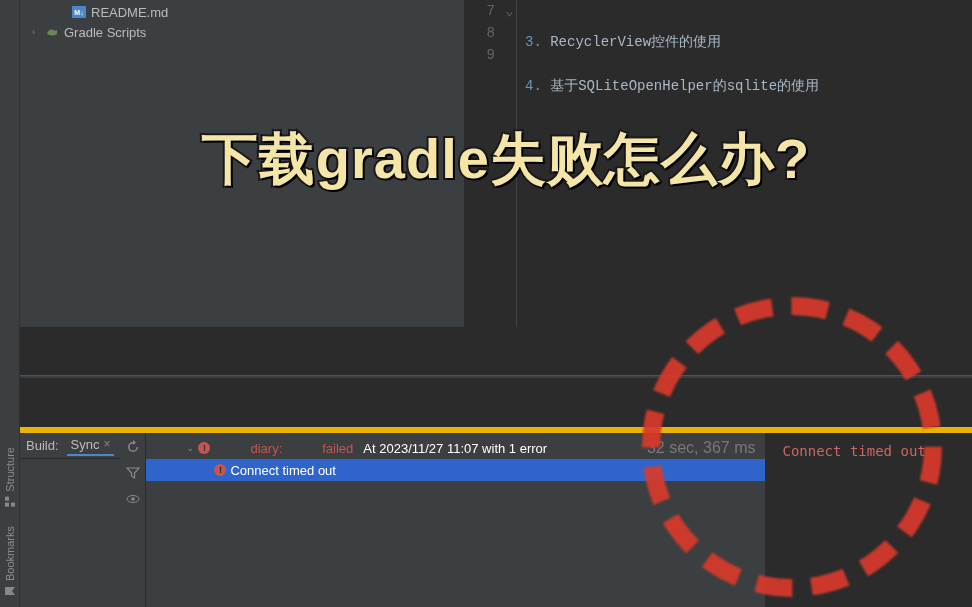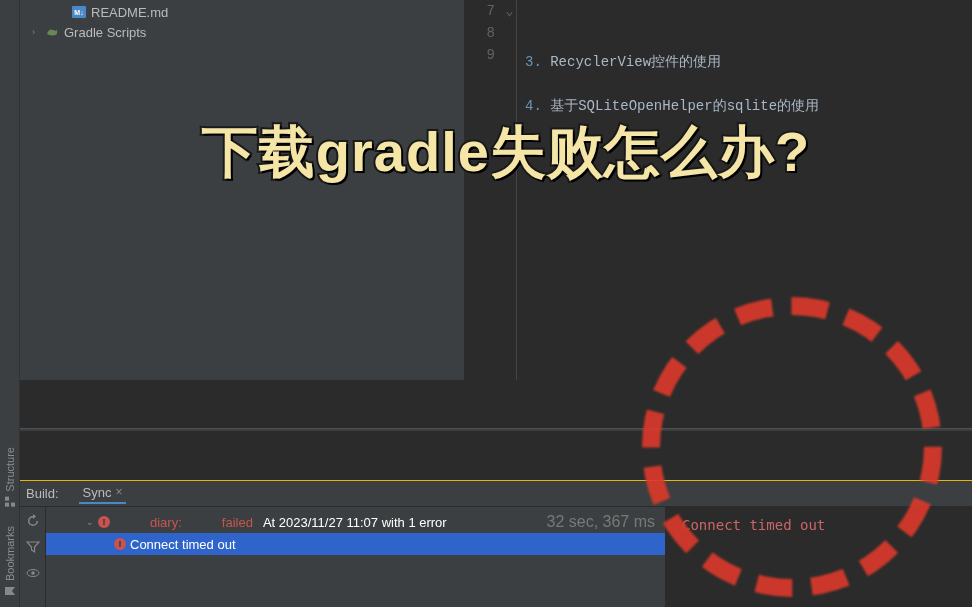--- a/index.html
+++ b/index.html
@@ -73,43 +73,42 @@
       user-select: none;
     }
     .fold-gutter {
       width: 14px;
       border-right: 1px solid #444;
       color: #606366;
       line-height: 22px;
       text-align: center;
       user-select: none;
     }
-    .code-area { flex: 1; padding: 9px 8px; line-height: 22px; white-space: pre; margin-top: 20px; }
+    .code-area { flex: 1; padding: 9px 8px; line-height: 22px; white-space: pre; }
     .list-num { color: #6897bb; }
     .code-text { color: #a9b7c6; }
     .bottom-panel {
-      height: 127px;
-      background: #3c3f41;
-      border-top: 1px solid #eab308;
-      display: flex; flex-direction: column;
+      height: 180px;
+      background: #3c3f41;
+      border-top: 6px solid #eab308;
+      display: flex; flex-direction: row;
     }
     .build-header {
       height: 26px;
       display: flex; align-items: center;
       padding: 0 6px;
       border-bottom: 1px solid #2b2b2b;
       gap: 8px;
     }
     .build-title { color: #bbbbbb; font-size: 13px; }
     .build-tab {
       display: flex; align-items: flex-start; gap: 4px;
       padding: 2px 4px;
       border-bottom: 2px solid #4a88c7;
       color: #bbbbbb;
-      margin-left: 12px;
     }
     .tab-close { color: #888; font-size: 12px; cursor: pointer; }
     .build-body { flex: 1; display: flex; }
     .build-tools {
       width: 26px;
       background: #3c3f41;
       border-right: 1px solid #2b2b2b;
       display: flex; flex-direction: column;
       align-items: center;
       padding-top: 6px;
@@ -144,21 +143,21 @@
       background: #2b2b2b;
       padding: 10px 16px;
       font-family: "Consolas", monospace;
       font-size: 14px;
       color: #cc6666;
       position: relative;
     }
     .separator-h { height: 4px; background: #3c3f41; border-top: 1px solid #515151; border-bottom: 1px solid #2b2b2b; cursor: ns-resize; }
     .overlay-title {
       position: absolute;
-      top: 115px; left: 100px; right: 60px;
+      top: 122px; left: 100px; right: 60px;
       text-align: center;
       font-size: 56px;
       font-weight: 900;
       color: #f5e6a8;
       -webkit-text-stroke: 4px #1a1a1a;
       paint-order: stroke fill;
       text-shadow: 2px 2px 0 #000;
       letter-spacing: 1px;
       pointer-events: none;
       font-family: "Microsoft YaHei", sans-serif;

